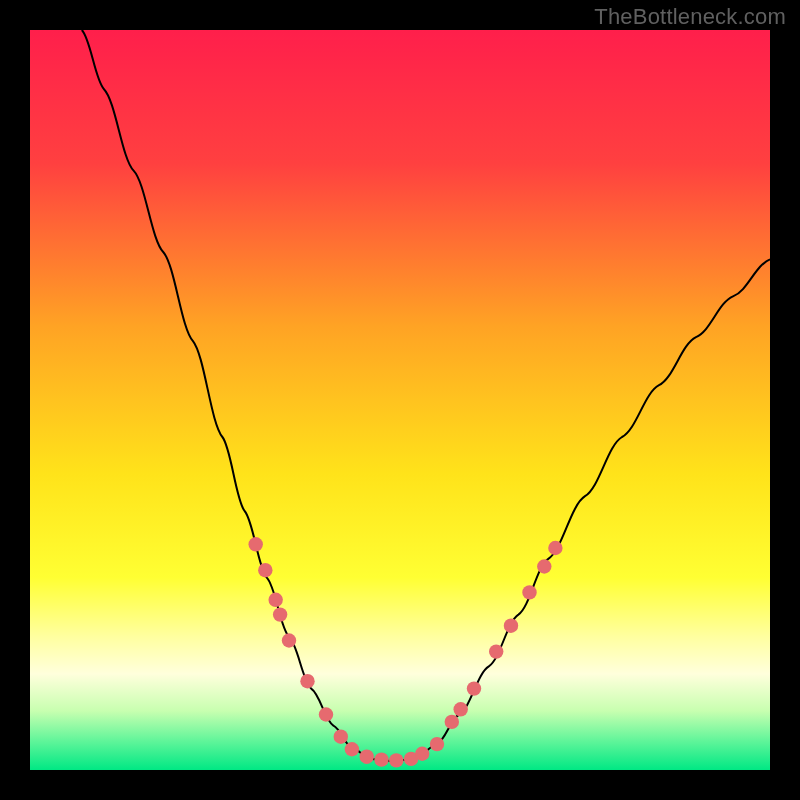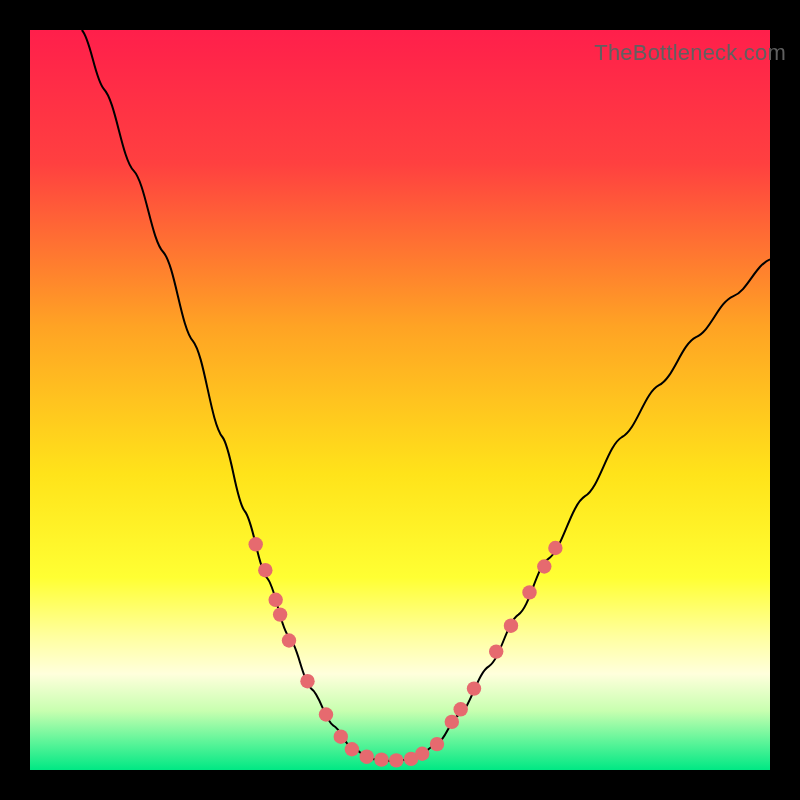--- a/index.html
+++ b/index.html
@@ -19,21 +19,20 @@
   }
   .watermark {
     position: absolute;
     top: 4px;
     right: 14px;
     color: #606060;
     font-size: 22px;
     font-weight: 500;
     letter-spacing: 0.2px;
     z-index: 10;
-    margin-top: 36px;
   }
   svg {
     display: block;
   }
 </style>
 </head>
 <body>
 
 <div class="outer">
   <div class="watermark">TheBottleneck.com</div>

